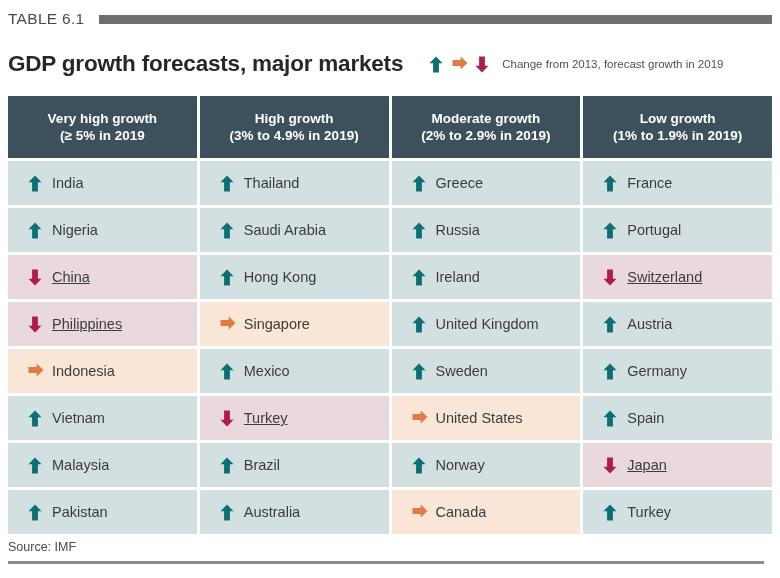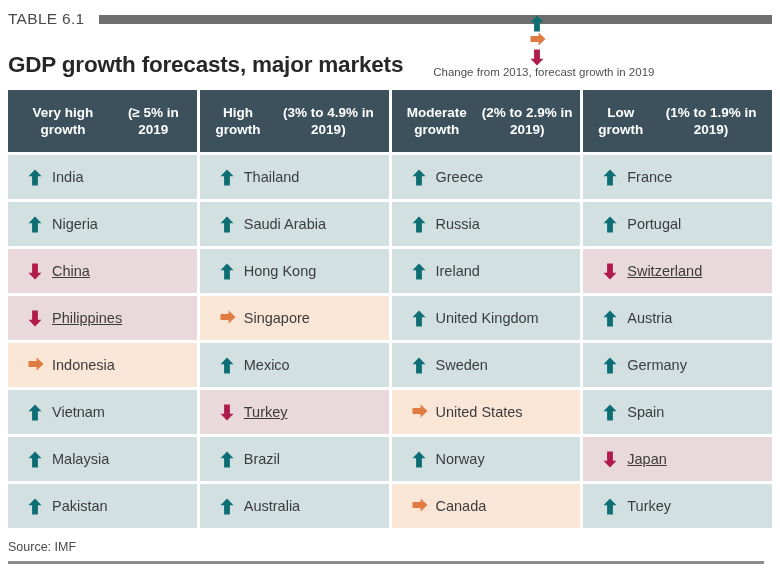--- a/index.html
+++ b/index.html
@@ -39,37 +39,36 @@
   .tablenum-rule {
     flex: 1 1 auto;
     height: 9px;
     background: #6e6e6e;
     margin-left: 14px;
   }
 
   
   .title-row {
     display: flex;
-    align-items: flex-end;
+    align-items: center;
     height: 40px;
-    margin-top: 6px;
+    margin-top: 12px;
   }
   .title {
     font-size: 22.5px;
     font-weight: bold;
     color: #272727;
     white-space: nowrap;
     letter-spacing: -0.2px;
   }
   .legend {
     display: flex;
     align-items: center;
     margin-left: 26px;
     white-space: nowrap;
-    flex-direction: column;
   }
   .legend .arrow {
     margin-right: 9px;
   }
   .legend-text {
     font-size: 11.5px;
     color: #4f4f4f;
     margin-left: 4px;
   }
 
@@ -82,21 +81,21 @@
   .col {
     flex: 1 1 0;
     min-width: 0;
   }
 
   .col-head {
     background: #3d515c;
     color: #ffffff;
     height: 62px;
     display: flex;
-    flex-direction: row;
+    flex-direction: column;
     align-items: center;
     justify-content: center;
     text-align: center;
     font-weight: bold;
     font-size: 13.5px;
     line-height: 1.28;
     padding: 0 4px;
     box-sizing: border-box;
   }
 

